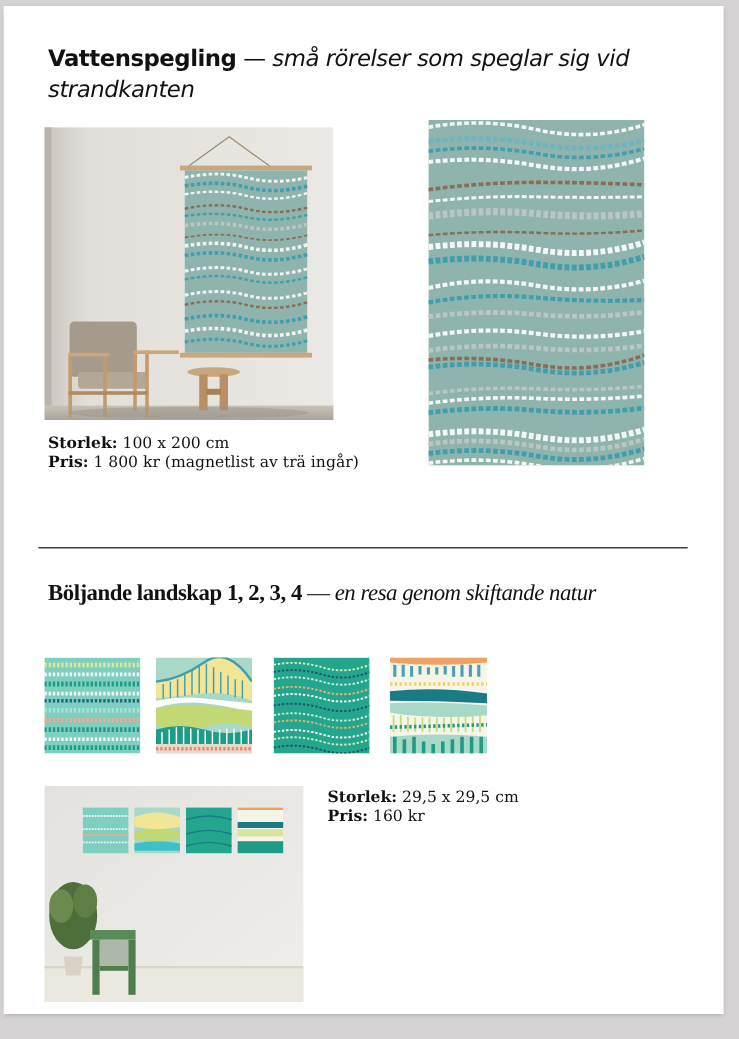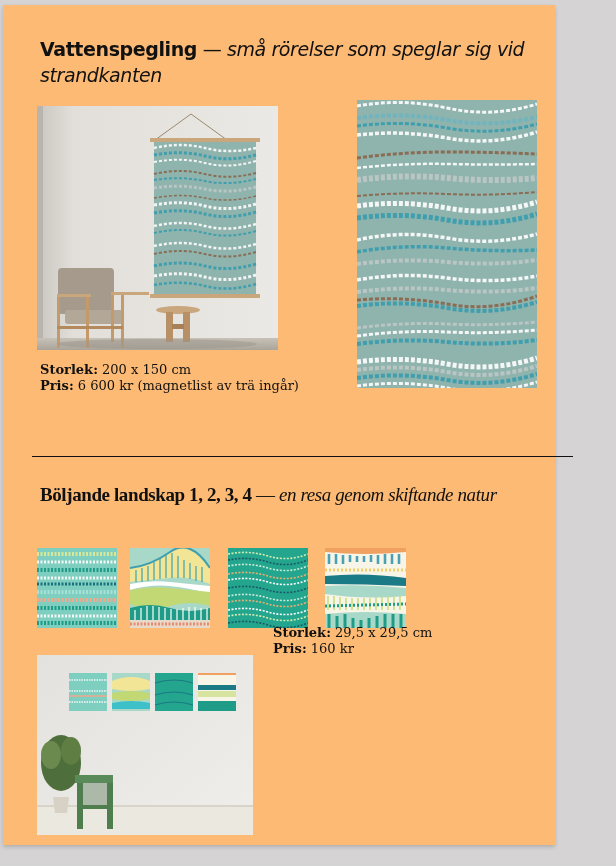--- a/index.html
+++ b/index.html
@@ -5,22 +5,22 @@
     * { box-sizing: border-box; margin: 0; padding: 0; }
     html, body { width: 616px; height: 866px; overflow: hidden; }
     body {
       background: #d6d3d4;
       position: relative;
       font-family: "DejaVu Sans", sans-serif;
     }
     .page {
       position: absolute;
       left: 3px; top: 5px;
-      width: 552px; height: 840px;
-      background: #fdba74;
+      width: 600px; height: 840px;
+      background: #ffffff;
       box-shadow: 0 2px 4px rgba(0,0,0,0.18);
     }
     .abs { position: absolute; }
 
     .heading {
       font-family: "DejaVu Sans", sans-serif;
       font-size: 19px;
       line-height: 26px;
       color: #111;
       letter-spacing: -0.4px;
@@ -109,22 +109,22 @@
       <ellipse cx="141" cy="204" rx="22" ry="4" fill="#c9a67b"></ellipse>
       <rect x="129" y="206" width="7" height="30" fill="#b89066"></rect>
       <rect x="146" y="206" width="7" height="30" fill="#b89066"></rect>
       <rect x="135" y="218" width="12" height="5" fill="#a88058"></rect>
 
       <ellipse cx="120" cy="238" rx="100" ry="5" fill="#9a948a" opacity="0.5"></ellipse>
     </svg>
   </div>
 
   <div class="abs specs" style="left:37px; top:357px; width:300px;">
-    <div><b>Storlek:</b><span> 200 x 150 cm</span></div>
-    <div><b>Pris:</b><span> 6 600 kr (magnetlist av trä ingår)</span></div>
+    <div><b>Storlek:</b><span> 100 x 200 cm</span></div>
+    <div><b>Pris:</b><span> 1 800 kr (magnetlist av trä ingår)</span></div>
   </div>
 
   <div class="abs" style="left:354px; top:95px; width:180px; height:288px;">
     <svg width="180" height="288" viewBox="0 0 180 288">
       <rect width="180" height="288" fill="#8fb3ad"></rect>
       <g fill="none" stroke-dasharray="4 2">
         <path d="M0 6 Q45 -2 90 8 T180 4" stroke="#f4f7f6" stroke-width="3"></path>
         <path d="M0 18 Q45 12 90 20 T180 17" stroke="#6fb4bf" stroke-width="4"></path>
         <path d="M0 26 Q45 20 90 28 T180 24" stroke="#3f9fae" stroke-width="3"></path>
         <path d="M0 35 Q45 30 90 38 T180 32" stroke="#f4f7f6" stroke-width="3.5"></path>
@@ -330,18 +330,18 @@
       <path d="M16 142 L32 142 L30 158 L18 158 Z" fill="#d8d2c6"></path>
 
       <rect x="38" y="120" width="38" height="8" fill="#5a8a5a"></rect>
       <rect x="40" y="128" width="6" height="46" fill="#4e7e4e"></rect>
       <rect x="70" y="128" width="6" height="46" fill="#4e7e4e"></rect>
       <rect x="46" y="150" width="24" height="4" fill="#4e7e4e"></rect>
       <rect x="46" y="128" width="24" height="22" fill="#3a5e3a" opacity="0.35"></rect>
     </svg>
   </div>
 
-  <div class="abs specs" style="left:270px; top:620px; width:220px;">
+  <div class="abs specs" style="left:270px; top:652px; width:220px;">
     <div><b>Storlek:</b><span> 29,5 x 29,5 cm</span></div>
     <div><b>Pris:</b><span> 160 kr</span></div>
   </div>
 
 </div>
 
 </body></html>

